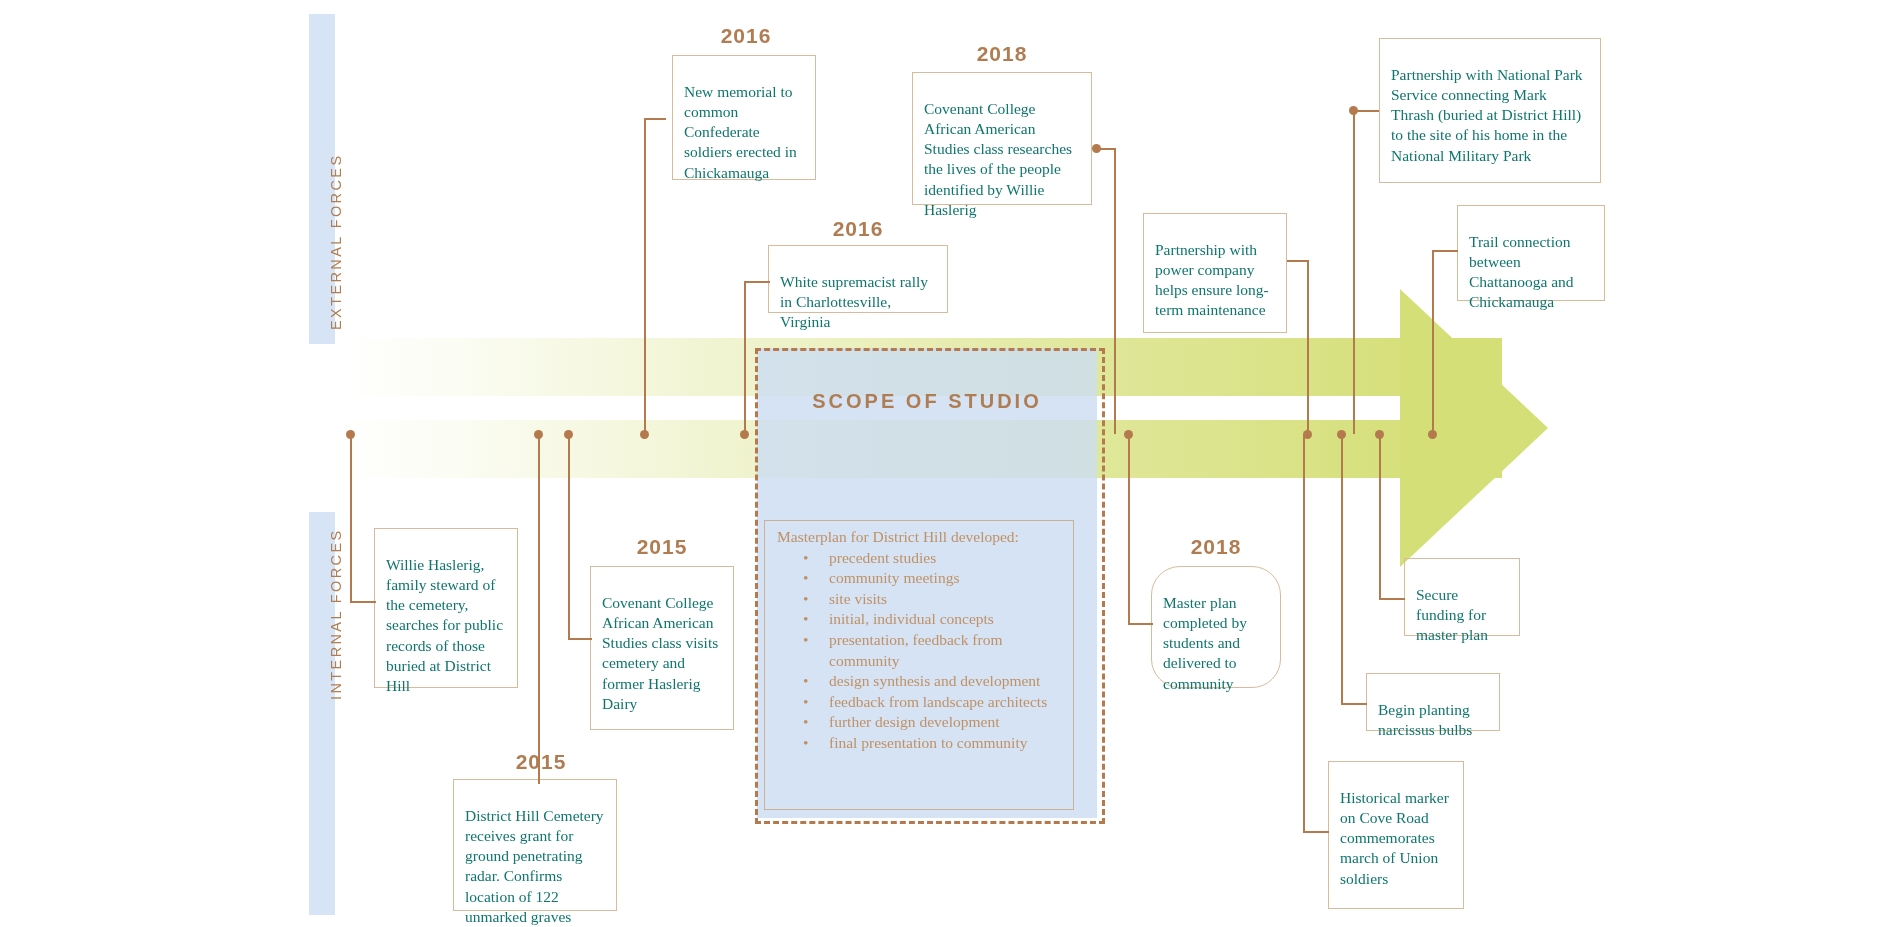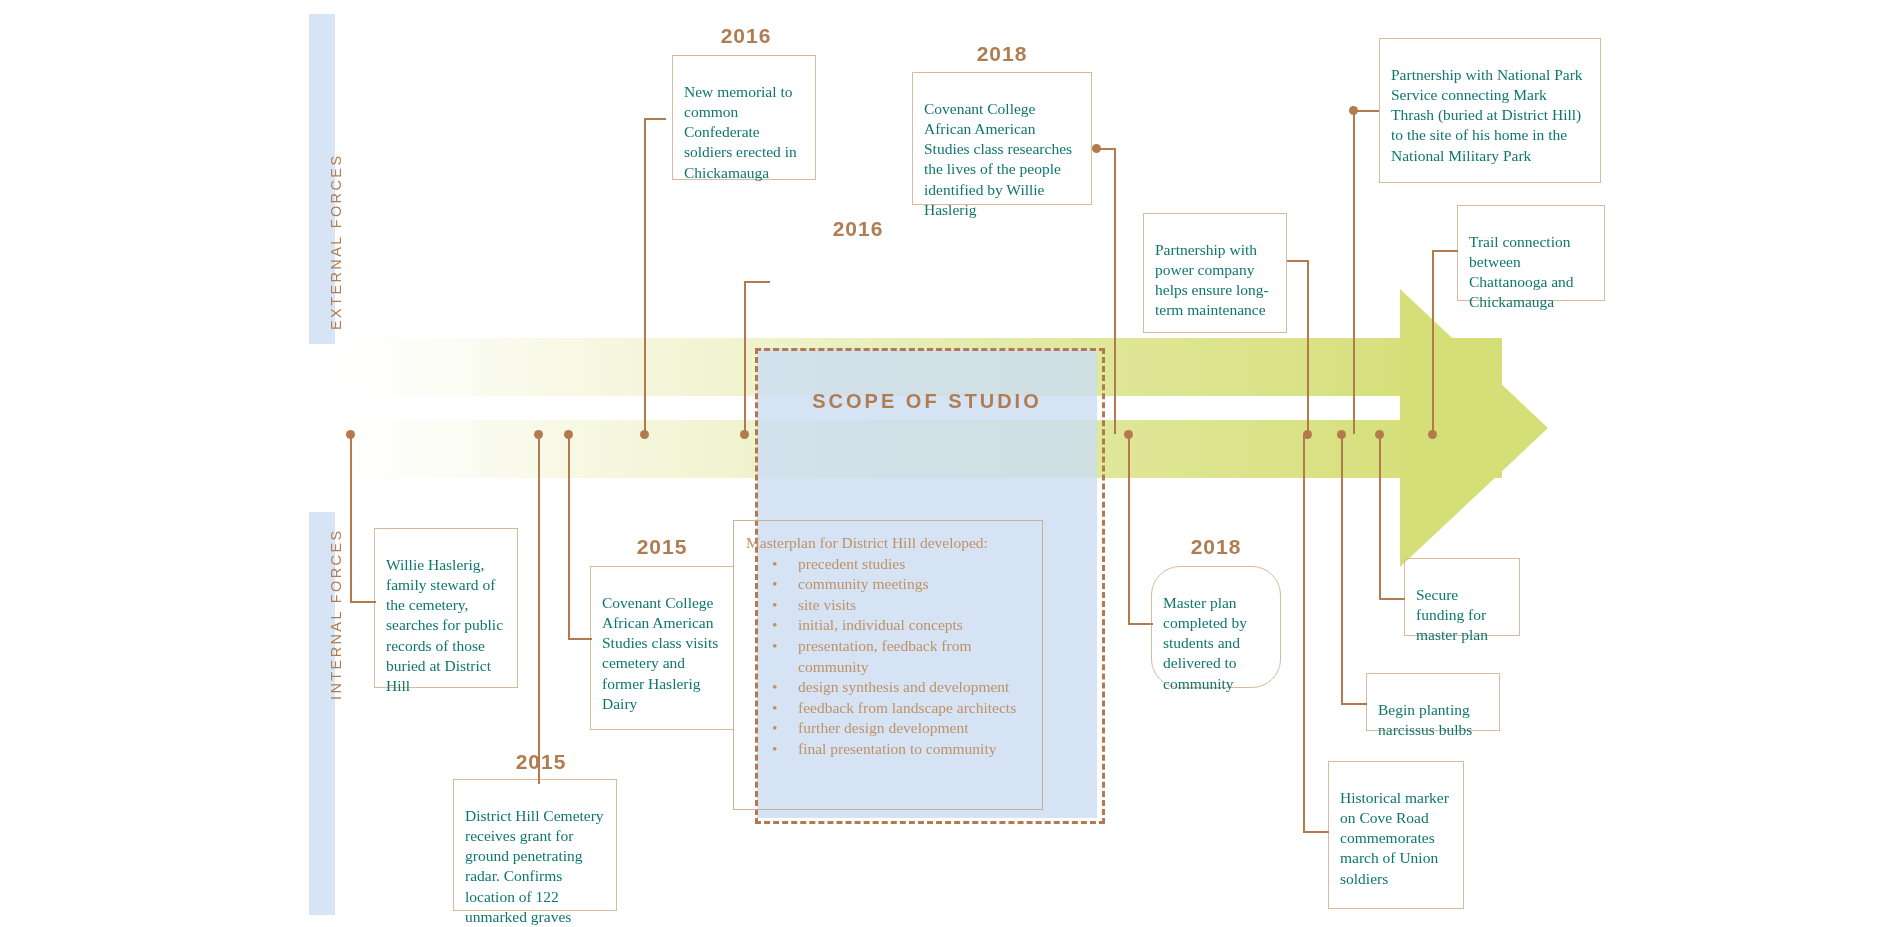--- a/index.html
+++ b/index.html
@@ -85,20 +85,21 @@
   <div class="lead v" style="left:1114px;top:148px;height:286px;"></div>
   <div class="lead h" style="left:1096px;top:148px;width:20px;"></div>
   <div class="dot" style="left:1092px;top:144px;"></div>
 
   <div class="box" style="left:1379px;top:38px;width:222px;height:145px;">Partnership with National Park Service connecting Mark Thrash (buried at District Hill) to the site of his home in the National Military Park</div>
   <div class="lead v" style="left:1353px;top:110px;height:324px;"></div>
   <div class="lead h" style="left:1353px;top:110px;width:26px;"></div>
   <div class="dot" style="left:1349px;top:106px;"></div>
 
   <div class="year" style="left:768px;top:217px;width:180px;">2016</div>
+  <div class="box" style="left:768px;top:245px;width:180px;height:68px;">White supremacist rally in Charlottesville, Virginia</div>
   <div class="lead v" style="left:744px;top:281px;height:153px;"></div>
   <div class="lead h" style="left:744px;top:281px;width:26px;"></div>
   <div class="dot" style="left:740px;top:430px;"></div>
 
   <div class="box" style="left:1143px;top:213px;width:144px;height:120px;">Partnership with power company helps ensure long-term maintenance</div>
   <div class="lead v" style="left:1307px;top:260px;height:174px;"></div>
   <div class="lead h" style="left:1287px;top:260px;width:22px;"></div>
   <div class="dot" style="left:1303px;top:430px;"></div>
 
   <div class="box" style="left:1457px;top:205px;width:148px;height:96px;">Trail connection between Chattanooga and Chickamauga</div>
@@ -115,21 +116,21 @@
   <div class="box" style="left:590px;top:566px;width:144px;height:164px;">Covenant College African American Studies class visits cemetery and former Haslerig Dairy</div>
   <div class="lead v" style="left:568px;top:434px;height:205px;"></div>
   <div class="lead h" style="left:568px;top:638px;width:24px;"></div>
   <div class="dot" style="left:564px;top:430px;"></div>
 
   <div class="year" style="left:453px;top:750px;width:176px;">2015</div>
   <div class="box" style="left:453px;top:779px;width:164px;height:132px;">District Hill Cemetery receives grant for ground penetrating radar. Confirms location of 122 unmarked graves</div>
   <div class="lead v" style="left:538px;top:434px;height:350px;"></div>
   <div class="dot" style="left:534px;top:430px;"></div>
 
-  <div class="mp" style="left:733px;top:520px;width:310px;height:290px;border:1px solid #c9b097;padding:12px 12px;">
+  <div class="mp" style="left:764px;top:520px;width:310px;height:290px;border:1px solid #c9b097;padding:6px 12px;">
     <div>Masterplan for District Hill developed:</div>
     <ul>
       <li>precedent studies</li>
       <li>community meetings</li>
       <li>site visits</li>
       <li>initial, individual concepts</li>
       <li>presentation, feedback from community</li>
       <li>design synthesis and development</li>
       <li>feedback from landscape architects</li>
       <li>further design development</li>

